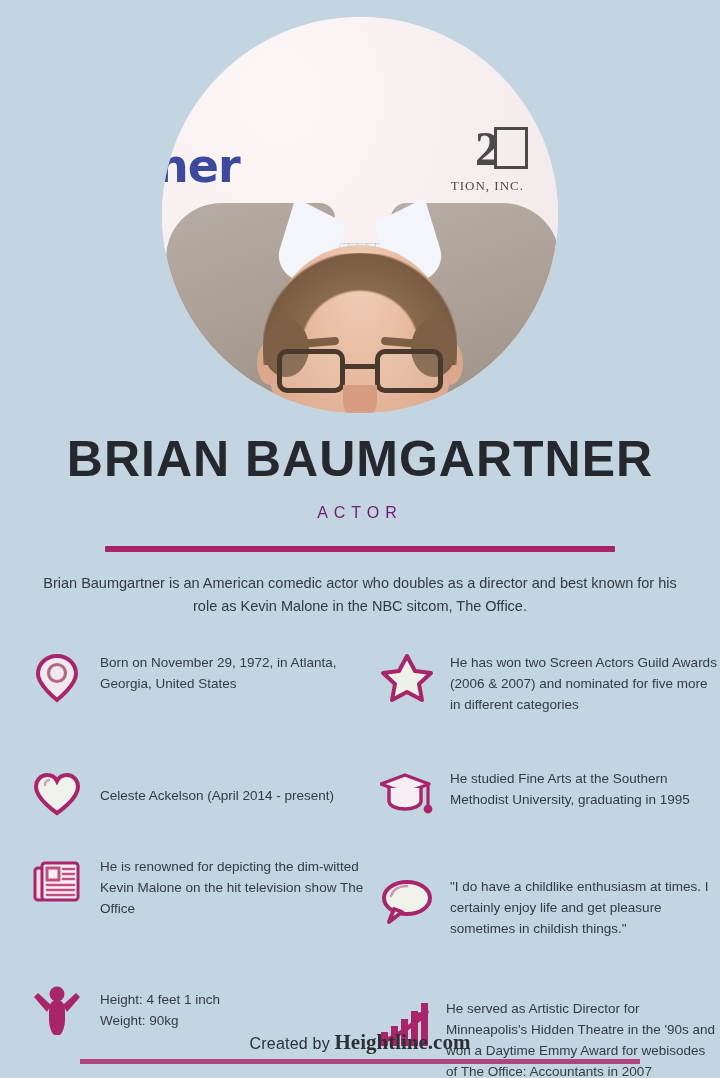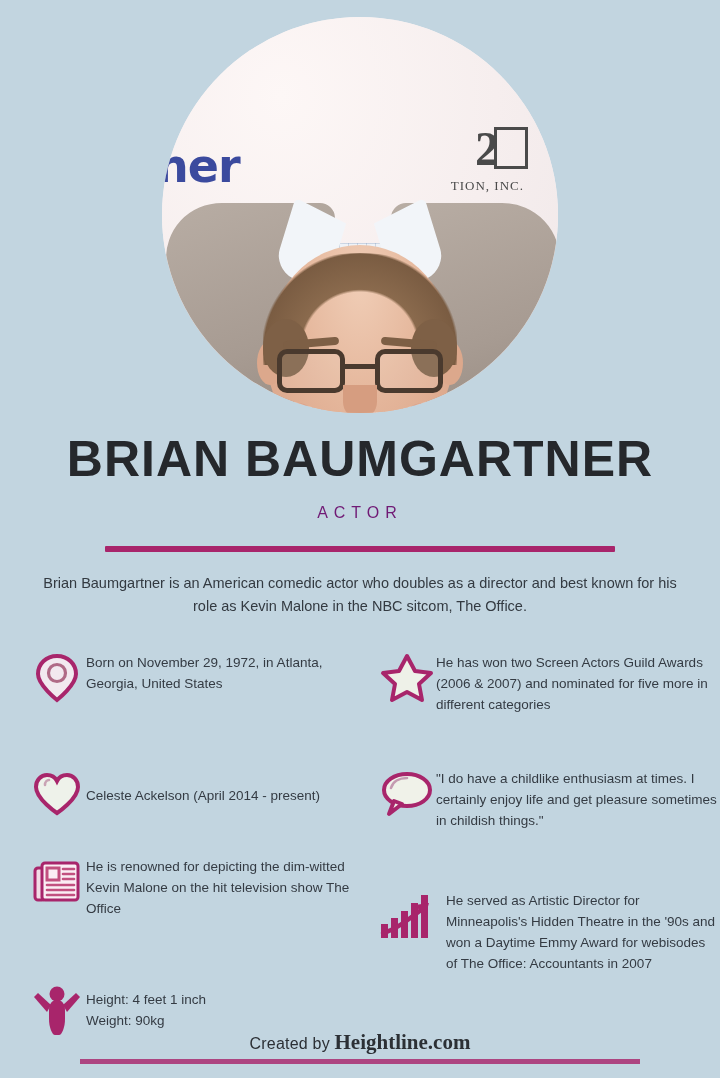--- a/index.html
+++ b/index.html
@@ -254,20 +254,21 @@
     grid-template-columns: 370px 350px;
     padding: 0 0 0 0;
   }
   .col { display: flex; flex-direction: column; }
   .col-left  { padding-left: 28px; }
   .col-right { padding-left: 8px; }
 
   .fact {
     display: flex;
     align-items: flex-start;
+    gap: 14px;
     margin-bottom: 16px;
   }
   .fact .ico {
     flex: 0 0 auto;
     width: 58px;
     height: 58px;
     display: flex;
     align-items: center;
     justify-content: center;
   }
@@ -432,20 +433,31 @@
 
     <div class="fact r-award">
       <span class="ico">
         <svg width="54" height="52" viewBox="0 0 54 52">
           <path d="M27 4 L35 19 L51 21 L39 32 L42 48 L27 40 L12 48 L15 32 L3 21 L19 19 Z" fill="#eef1e8" stroke="#a8256b" stroke-width="4" stroke-linejoin="round"></path>
         </svg>
       </span>
       <span class="txt">He has won two Screen Actors Guild Awards (2006 &amp; 2007) and nominated for five more in different categories</span>
     </div>
 
+    <div class="fact r-edu">
+      <span class="ico">
+        <svg width="54" height="48" viewBox="0 0 54 48">
+          <path d="M25 5 L49 14 L25 23 L1 14 Z" fill="#f7eef3" stroke="#a8256b" stroke-width="3.4" stroke-linejoin="round"></path>
+          <path d="M9 18 L9 31 C9 36 17 39 25 39 C33 39 41 36 41 31 L41 18" fill="#f7eef3" stroke="#a8256b" stroke-width="3.4" stroke-linejoin="round"></path>
+          <line x1="48" y1="14" x2="48" y2="34" stroke="#a8256b" stroke-width="3.2" stroke-linecap="round"></line>
+          <circle cx="48" cy="39" r="4.4" fill="#a8256b"></circle>
+        </svg>
+      </span>
+      <span class="txt">He studied Fine Arts at the Southern Methodist University, graduating in 1995</span>
+    </div>
 
     <div class="fact r-quote">
       <span class="ico">
         <svg width="54" height="48" viewBox="0 0 54 48">
           <ellipse cx="27" cy="20" rx="23" ry="16" fill="#f0f2e9" stroke="#a8256b" stroke-width="4"></ellipse>
           <path d="M14 31 L9 44 L22 34 Z" fill="#f0f2e9" stroke="#a8256b" stroke-width="4" stroke-linejoin="round"></path>
           <path d="M11 18 C13 11 20 8 27 8" fill="none" stroke="#c49ab0" stroke-width="2.6" stroke-linecap="round"></path>
         </svg>
       </span>
       <span class="txt">"I do have a childlike enthusiasm at times. I certainly enjoy life and get pleasure sometimes in childish things."</span>

